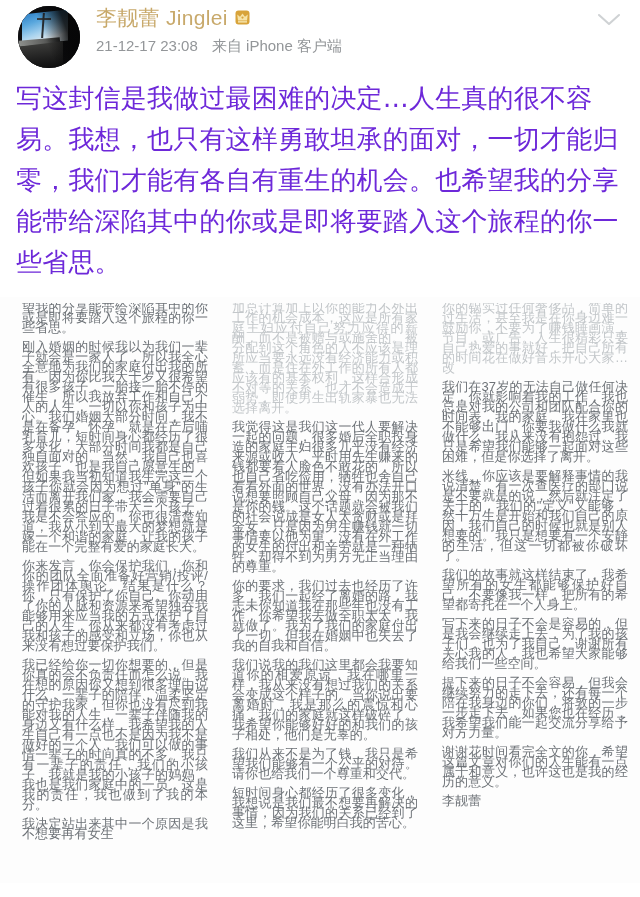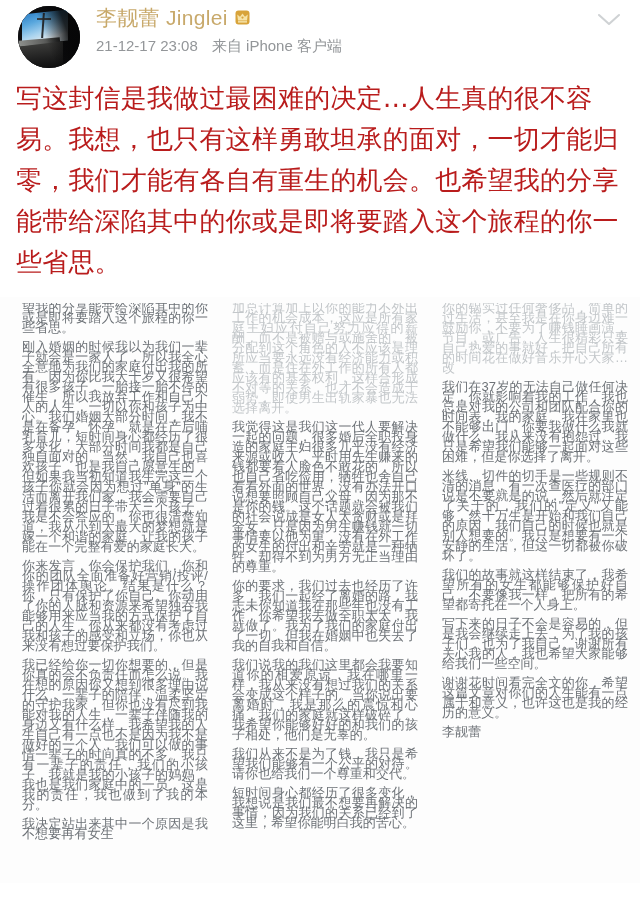--- a/index.html
+++ b/index.html
@@ -149,21 +149,21 @@
     align-items: center;
     justify-content: center;
   }
   .chevron-btn svg { display: block; }
 
   
   .post-body {
     padding: 6px 16px 0 16px;
     font-size: 26px;
     line-height: 41px;
-    color: #b91c1c;
+    color: #6d28d9;
     letter-spacing: 0.2px;
     font-family: "DejaVu Sans", "Liberation Sans", sans-serif;
     word-break: break-all;
   }
 
   
   .longtext-image {
     position: relative;
     margin-top: 14px;
     width: 640px;
@@ -268,23 +268,24 @@
           <p class="faded">加总计算加上以你的能力不外出工作的机会成本，这应是所有家庭主妇应付自己努力应得的薪酬，而不是被赠与或施舍的。被分配到这个角色的人不应该是理所应当要永远没有经济能力或积蓄，而是住在外工作的所有人都应该有的基本权利，这样合形成不对等的关系，也才不会造成于弱势，即使男生出轨家暴也无法选择离开。</p>
           <p>我觉得这是我们这一代人要解决一起的问题，很多婚后全职投身造的家庭主妇很多几乎没有经济来源或收入，平时用先生赚来的钱都要看人脸色不敢花的，所以也自己省吃俭用，牺牲也舍自己看看外面的世界，没有办法开口说想要照顾自己父母，因为那不是你的钱。这个话题就会被我们的社会说成是女人太贪财或是拜金女，只是因为男生赚钱就一切事情要以他为重，没有在外工作的女生的付出和辛劳就是一种牺牲，却得不到为男方无正当理由的尊重。</p>
           <p>你的要求，我们过去也经历了许多，我们一起经了离婚的路，我志未你知道我在那些年也没有工作，你希望我去做全职太太，我就做了。我为了我们的家庭付出了一切，但我在婚姻中也失去了我的自我和自信。</p>
           <p>我们说我的我们这里都会我要知道你的相爱原谅，我在哪里一样，我从来没有想过我们的关系会变成这个样子的。当你说出要离婚时，我是那么的震惊和心痛，我们的家庭就这样破碎了。我希望你能够好好的和我们的孩子相处，他们是无辜的。</p>
           <p>我们从来不是为了钱，我只是希望我们能够有一个公平的对待。请你也给我们一个尊重和交代。</p>
           <p>短时间身心都经历了很多变化，我想说是我们最不想要再解决的事情，因为我们的关系已经到了这里，希望你能明白我的苦心。</p>
         </div>
       <div class="col">
           <p class="faded">你的锅实过任何奢侈品，简单的过生活，甚至我是在你身边难一鼓励你，不要为了赚钱睡画演，节目，或广告。人生很精彩只要自己热爱的事就好，把自己所有的时间花在做好音乐开心大家…改</p>
           <p>我们在37岁的无法自己做任何决定，你就影响着我的工作，我也总是对我的公司和团队配合你的时间表，我的家庭。我在家里也不能够出门，你要我做什么我就做什么，我从来没有抱怨过。我只是希望我们能够一起面对这些困难，但是你选择了离开。</p>
-          <p>米线、切件的切手是一些规则不清的消息，有一次查医疗的部门说是不要就是的说，然后就注定了关于的，我们的"定义"又能够，然十万生是开始和我们自己的原因，我们自己的时候也就是别人想要的。我只是想要有一个安静的生活，但这一切都被你破坏了。</p>
+          <p>米线、你应该是要解释事情的我说清楚，有一次查医疗的部门说是不要就是的说，然后就注定了关于的，我们的"定义"又能够，然十万生是开始和我们自己的原因，我们自己的时候也就是别人想要的。我只是想要有一个安静的生活，但这一切都被你破坏了。</p>
           <p>我们的故事就这样结束了，我希望所有的女生都能够保护好自己，不要像我一样，把所有的希望都寄托在一个人身上。</p>
           <p>写下来的日子不会是容易的，但是我会继续走上去，为了我的孩子们，也为了我自己。谢谢所有关心我的人，我也希望大家能够给我们一些空间。</p>
+          <p>提下来的日子不会容易，但我会继续努力的走下去，还有每一个陪在我身边的你们，将敦的一步一步走下去，如果您也在经历，我希望我们能一起交流分享给予对方力量。</p>
           <p>谢谢花时间看完全文的你，希望这篇文章对你们的人生能有一点属于和意义，也许这也是我的经历的意义。</p>
           <p class="sig">李靓蕾</p>
         </div>
     </div>
     <div class="image-fade-bottom"></div>
   </div>
 
 </div>
 
 </body></html>

